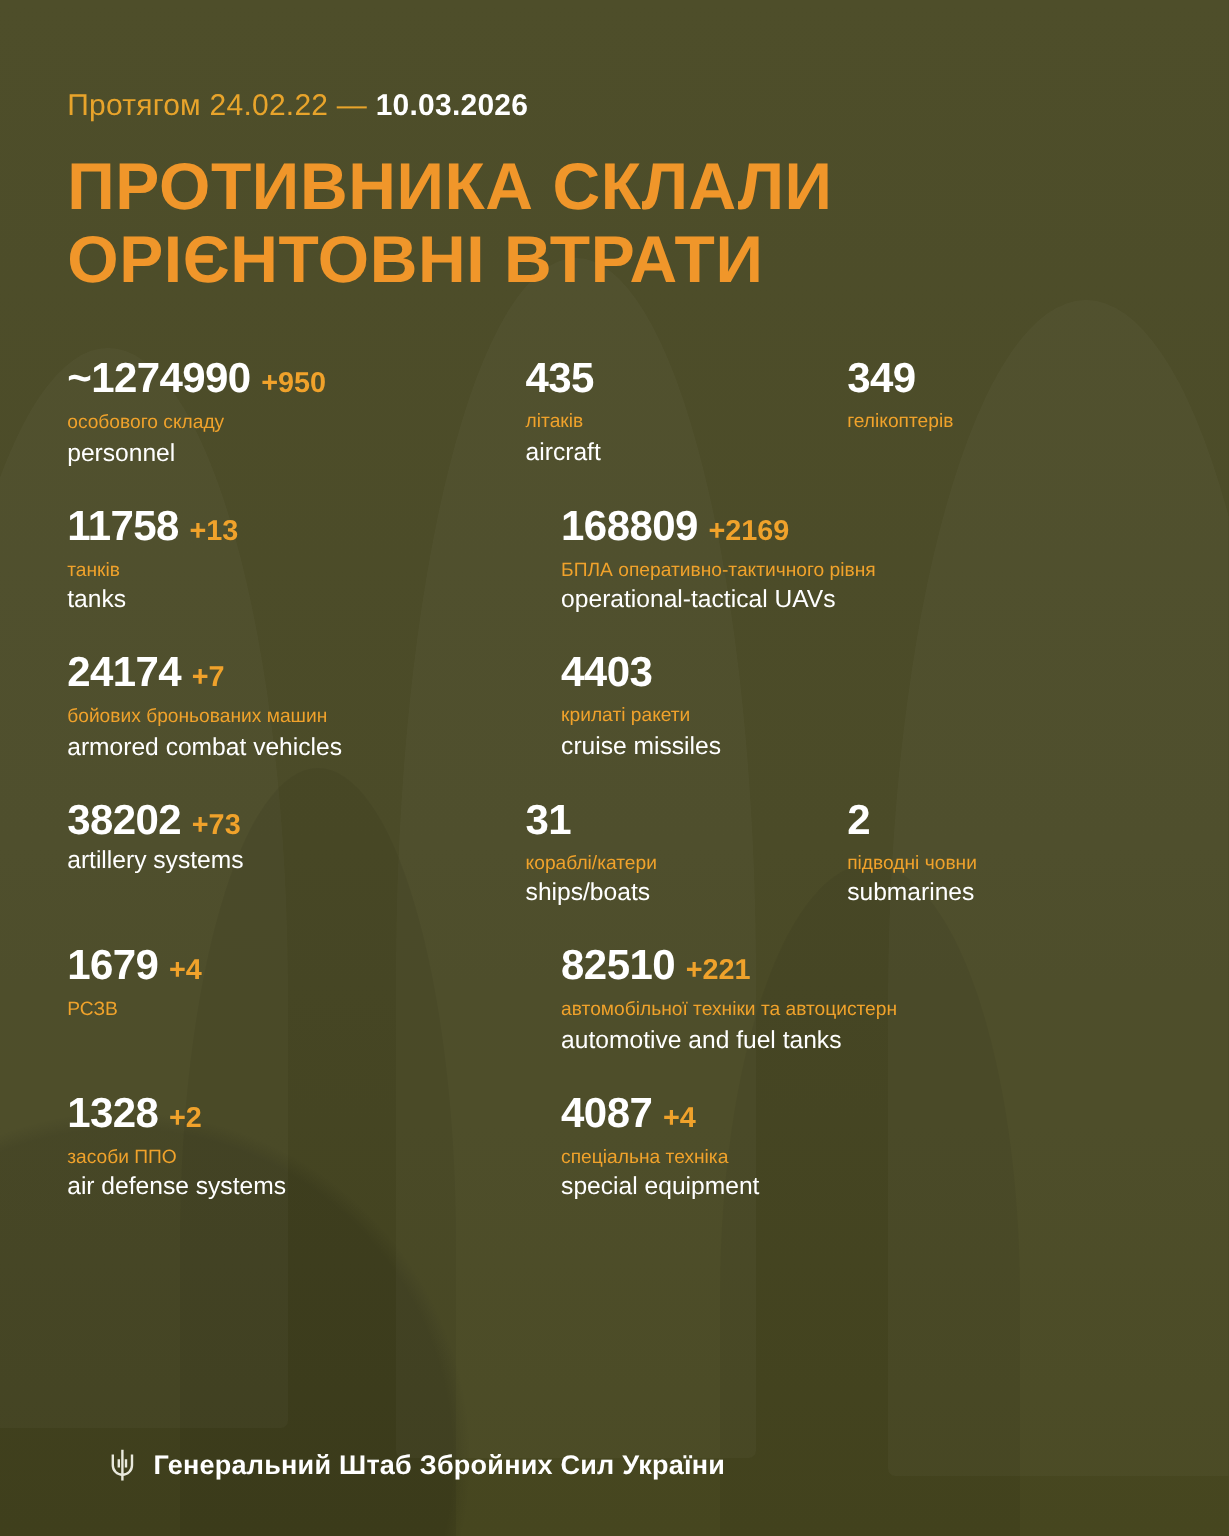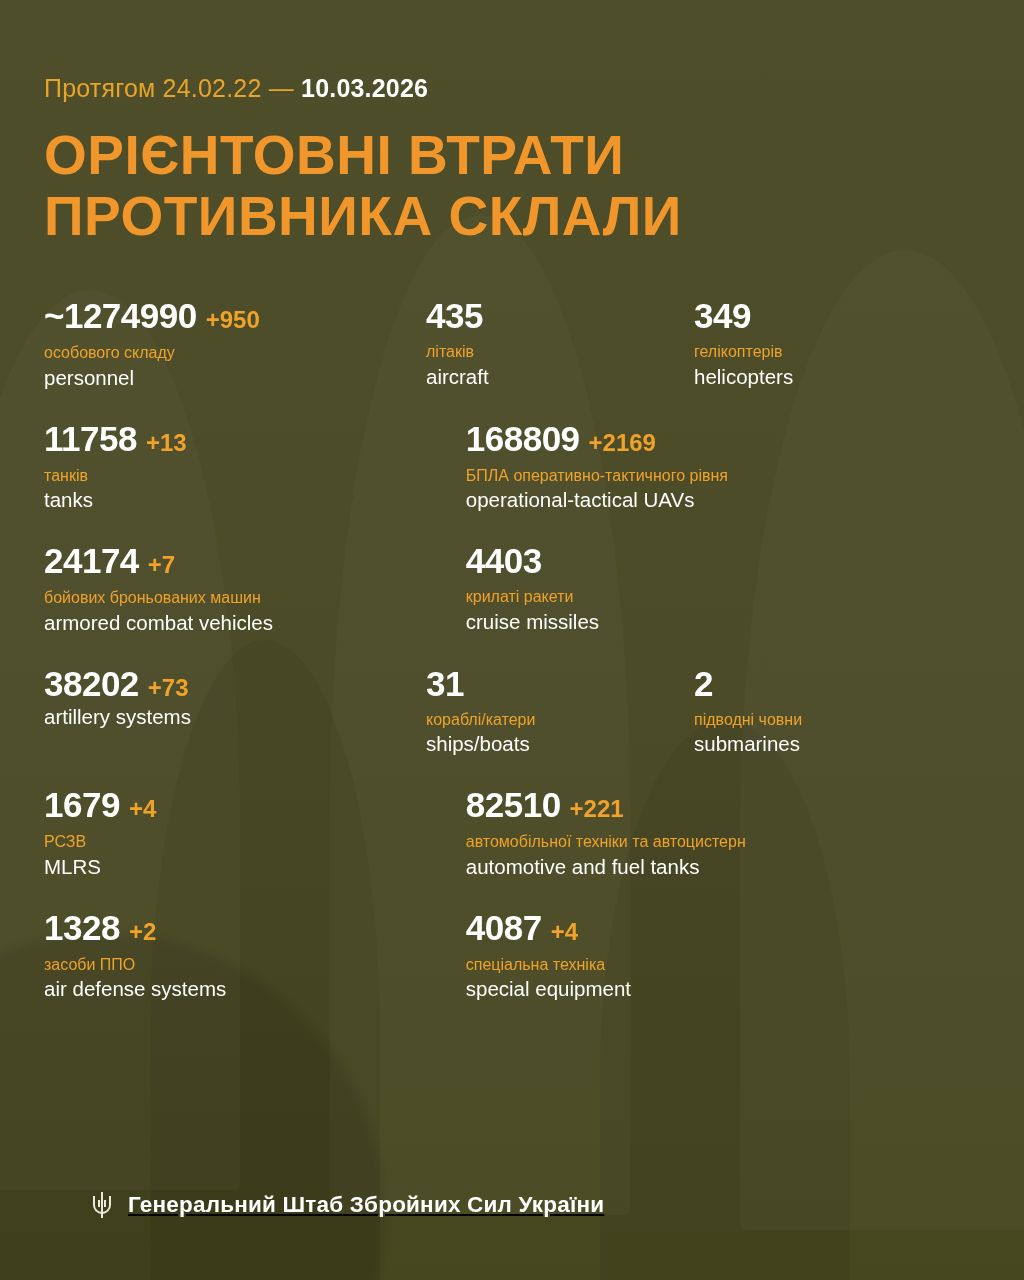--- a/index.html
+++ b/index.html
@@ -23,21 +23,21 @@
     background:rgba(255,255,255,0.028);
     border-radius:50% 50% 6px 6px / 60% 60% 6px 6px;
     pointer-events:none;
   }
   .silo.s1 { left:-60px;  top:290px;  width:300px; height:900px; }
   .silo.s2 { left:330px;  top:215px;  width:300px; height:1000px; }
   .silo.s3 { left:740px;  top:250px;  width:330px; height:980px; }
   .silo.s4 { left:150px;  top:640px;  width:230px; height:660px; background:rgba(0,0,0,0.05); }
   .silo.s5 { left:600px;  top:720px;  width:250px; height:600px; background:rgba(0,0,0,0.045); }
 
-  #content { position:relative; z-index:2; padding:0 44px; }
+  #content { position:relative; z-index:2; padding:0 56px; }
 
   .period {
     margin-top:74px;
     font-size:25px;
     letter-spacing:0.2px;
     color:#e8a42b;
   }
   .period .dash { color:#e8a42b; }
   .period .date { color:#ffffff; font-weight:bold; }
 
@@ -94,25 +94,24 @@
 
   
   .c-left  { width:382px; }
   .c-mid   { width:268px; }
   .c-right { width:250px; }
   .c-mid-wide { width:520px;margin-left:44px; }
 
   .footer {
     position:absolute;
     left:92px;
-    bottom:62px;
+    bottom:46px;
     display:flex;
     align-items:center;
     z-index:2;
-    text-decoration:underline;
   }
   .footer .trident {
     width:20px; height:26px;
     margin-right:16px;
     display:inline-block;
   }
   .footer .fname {
     font-size:22.5px;
     font-weight:bold;
     color:#ffffff;
@@ -132,41 +131,40 @@
 
   <div id="content">
 
     <div class="period">
       <span>Протягом 24.02.22</span>
       <span class="dash">—</span>
       <span class="date">10.03.2026</span>
     </div>
 
     <h1 class="headline">
+      <span>ПРОТИВНИКА СКЛАЛИ</span>
       <span>ОРІЄНТОВНІ ВТРАТИ</span>
-      <span>ПРОТИВНИКА СКЛАЛИ</span>
     </h1>
 
     <div class="grid">
 
       <div class="row">
         <div class="cell c-left">
           <span class="num">~1274990</span><span class="delta">+950</span>
           <div class="lbl-ua">особового складу</div>
           <div class="lbl-en">personnel</div>
         </div>
         <div class="cell c-mid">
           <span class="num">435</span><span class="delta"></span>
           <div class="lbl-ua">літаків</div>
           <div class="lbl-en">aircraft</div>
         </div>
         <div class="cell c-right">
           <span class="num">349</span><span class="delta"></span>
           <div class="lbl-ua">гелікоптерів</div>
-          <div class="lbl-en">helicopters</div>
         </div>
       </div>
 
       <div class="row">
         <div class="cell c-left">
           <span class="num">11758</span><span class="delta">+13</span>
           <div class="lbl-ua">танків</div>
           <div class="lbl-en">tanks</div>
         </div>
         <div class="cell c-mid-wide">
@@ -203,21 +201,20 @@
           <span class="num">2</span><span class="delta"></span>
           <div class="lbl-ua">підводні човни</div>
           <div class="lbl-en">submarines</div>
         </div>
       </div>
 
       <div class="row">
         <div class="cell c-left">
           <span class="num">1679</span><span class="delta">+4</span>
           <div class="lbl-ua">РСЗВ</div>
-          <div class="lbl-en">MLRS</div>
         </div>
         <div class="cell c-mid-wide">
           <span class="num">82510</span><span class="delta">+221</span>
           <div class="lbl-ua">автомобільної техніки та автоцистерн</div>
           <div class="lbl-en">automotive and fuel tanks</div>
         </div>
       </div>
 
       <div class="row">
         <div class="cell c-left">

